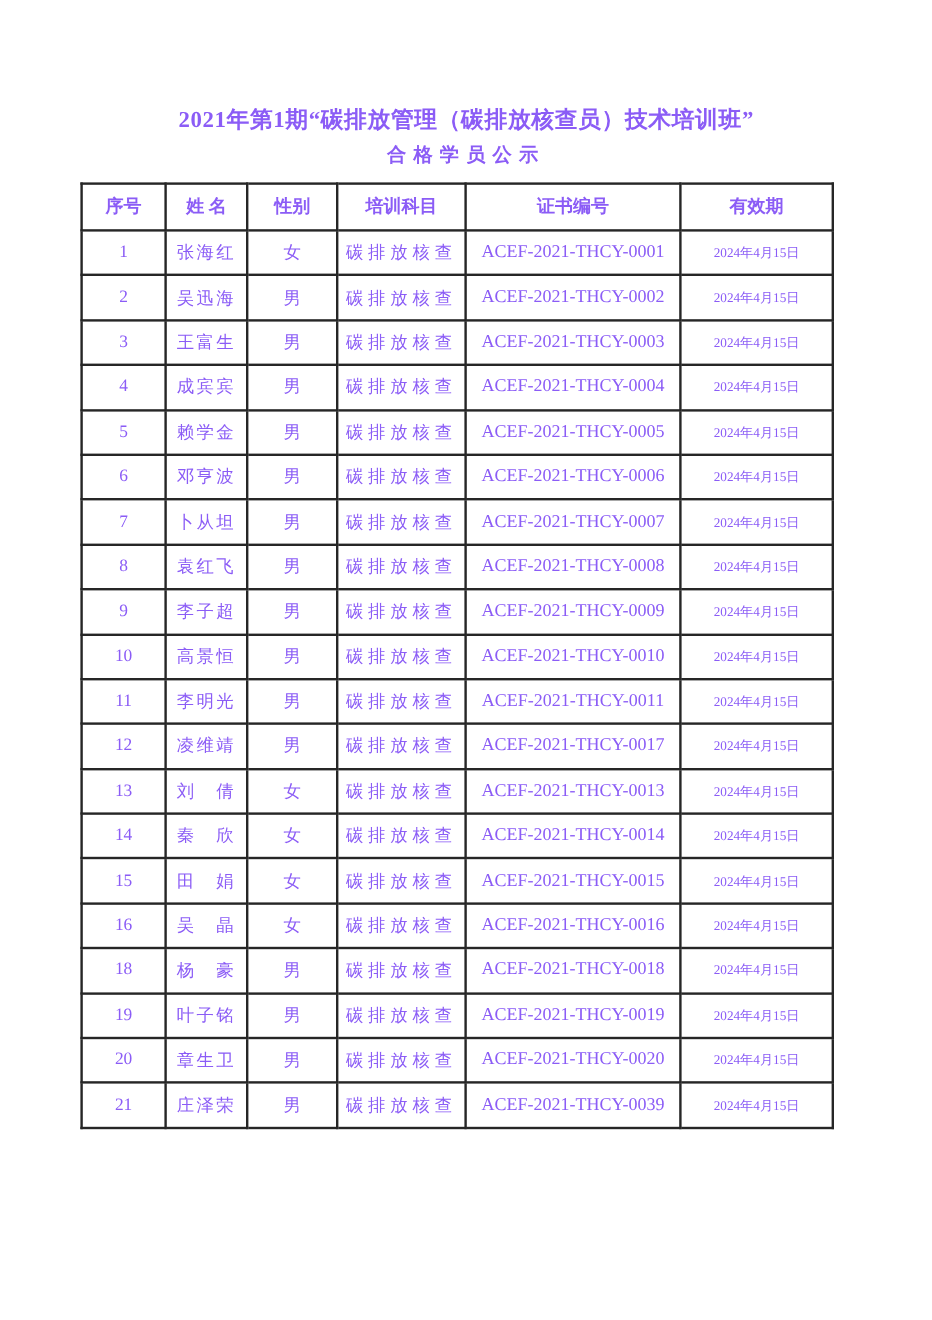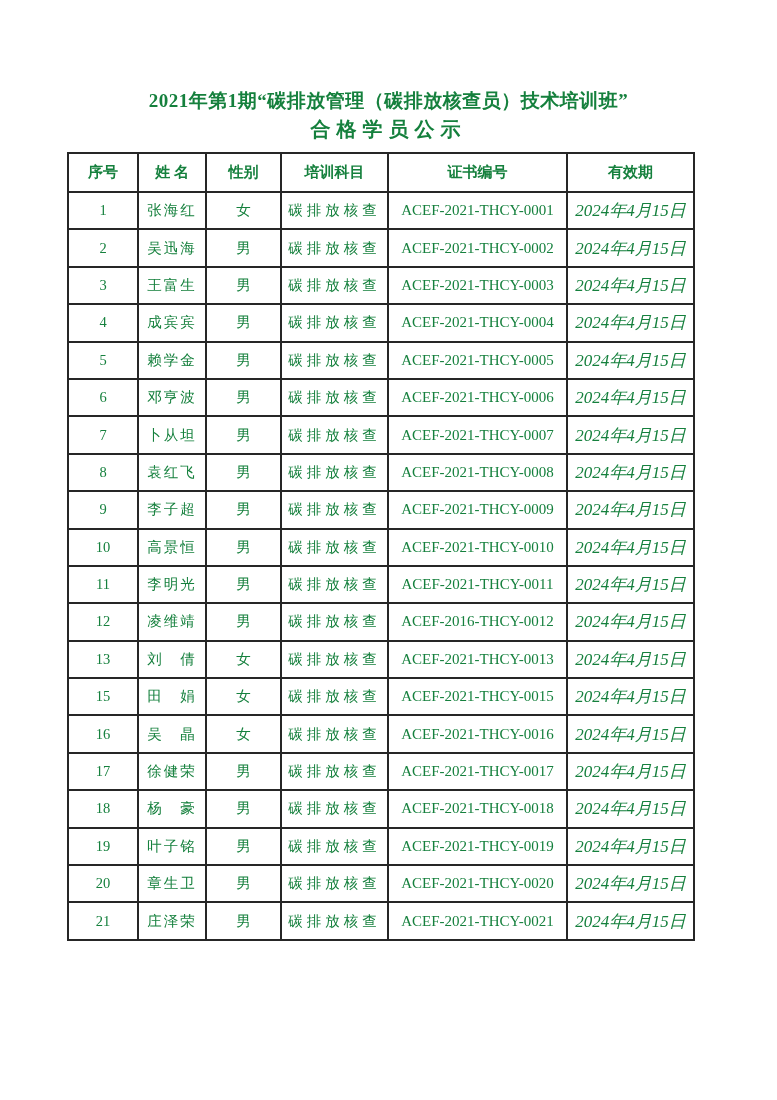--- a/index.html
+++ b/index.html
@@ -6,38 +6,38 @@
     margin: 0;
     padding: 0;
     background: #ffffff;
   }
   .page {
     position: relative;
     width: 777px;
     height: 1026px;
     background: #ffffff;
     font-family: "Liberation Serif", "DejaVu Serif", serif;
-    color: #15803d;
+    color: #8b5cf6;
     overflow: hidden;
   }
   .title-block {
     position: absolute;
     top: 86px;
     left: 0;
     width: 777px;
     text-align: center;
   }
   .title-line1 {
     font-size: 19px;
     font-weight: bold;
     line-height: 29px;
     letter-spacing: 0.5px;
   }
   .title-line2 {
-    font-size: 20px;
+    font-size: 16px;
     font-weight: bold;
     line-height: 29px;
     letter-spacing: 6px;
   }
   table.roster {
     position: absolute;
     top: 152px;
     left: 67px;
     width: 626px;
     border-collapse: collapse;
@@ -58,21 +58,21 @@
   }
   table.roster td {
     height: 35.4px;
     font-size: 14.5px;
     font-weight: normal;
   }
   
   table.roster td:nth-child(2) { letter-spacing: 2px; }   
   table.roster td:nth-child(4) { letter-spacing: 4px; text-align: center; }   
   table.roster td:nth-child(5) { font-size: 15px; }        
-  table.roster td:nth-child(6) { font-size: 17px; font-style: italic; }        
+  table.roster td:nth-child(6) { font-size: 11px; }        
 </style>
 </head>
 <body>
 
 <div class="page">
 
   <div class="title-block">
     <div class="title-line1">2021年第1期“碳排放管理（碳排放核查员）技术培训班”</div>
     <div class="title-line2">合格学员公示</div>
   </div>
@@ -183,56 +183,56 @@
           <td>男</td>
           <td>碳排放核查</td>
           <td>ACEF-2021-THCY-0011</td>
           <td>2024年4月15日</td>
         </tr>
         <tr>
           <td>12</td>
           <td>凌维靖</td>
           <td>男</td>
           <td>碳排放核查</td>
-          <td>ACEF-2016-THCY-0012</td>
+          <td>ACEF-2021-THCY-0017</td>
           <td>2024年4月15日</td>
         </tr>
         <tr>
           <td>13</td>
           <td>刘　倩</td>
           <td>女</td>
           <td>碳排放核查</td>
           <td>ACEF-2021-THCY-0013</td>
           <td>2024年4月15日</td>
         </tr>
         <tr>
+          <td>14</td>
+          <td>秦　欣</td>
+          <td>女</td>
+          <td>碳排放核查</td>
+          <td>ACEF-2021-THCY-0014</td>
+          <td>2024年4月15日</td>
+        </tr>
+        <tr>
           <td>15</td>
           <td>田　娟</td>
           <td>女</td>
           <td>碳排放核查</td>
           <td>ACEF-2021-THCY-0015</td>
           <td>2024年4月15日</td>
         </tr>
         <tr>
           <td>16</td>
           <td>吴　晶</td>
           <td>女</td>
           <td>碳排放核查</td>
           <td>ACEF-2021-THCY-0016</td>
           <td>2024年4月15日</td>
         </tr>
         <tr>
-          <td>17</td>
-          <td>徐健荣</td>
-          <td>男</td>
-          <td>碳排放核查</td>
-          <td>ACEF-2021-THCY-0017</td>
-          <td>2024年4月15日</td>
-        </tr>
-        <tr>
           <td>18</td>
           <td>杨　豪</td>
           <td>男</td>
           <td>碳排放核查</td>
           <td>ACEF-2021-THCY-0018</td>
           <td>2024年4月15日</td>
         </tr>
         <tr>
           <td>19</td>
           <td>叶子铭</td>
@@ -247,19 +247,19 @@
           <td>男</td>
           <td>碳排放核查</td>
           <td>ACEF-2021-THCY-0020</td>
           <td>2024年4月15日</td>
         </tr>
         <tr>
           <td>21</td>
           <td>庄泽荣</td>
           <td>男</td>
           <td>碳排放核查</td>
-          <td>ACEF-2021-THCY-0021</td>
+          <td>ACEF-2021-THCY-0039</td>
           <td>2024年4月15日</td>
         </tr>
       </tbody>
   </table>
 
 </div>
 
 </body></html>

